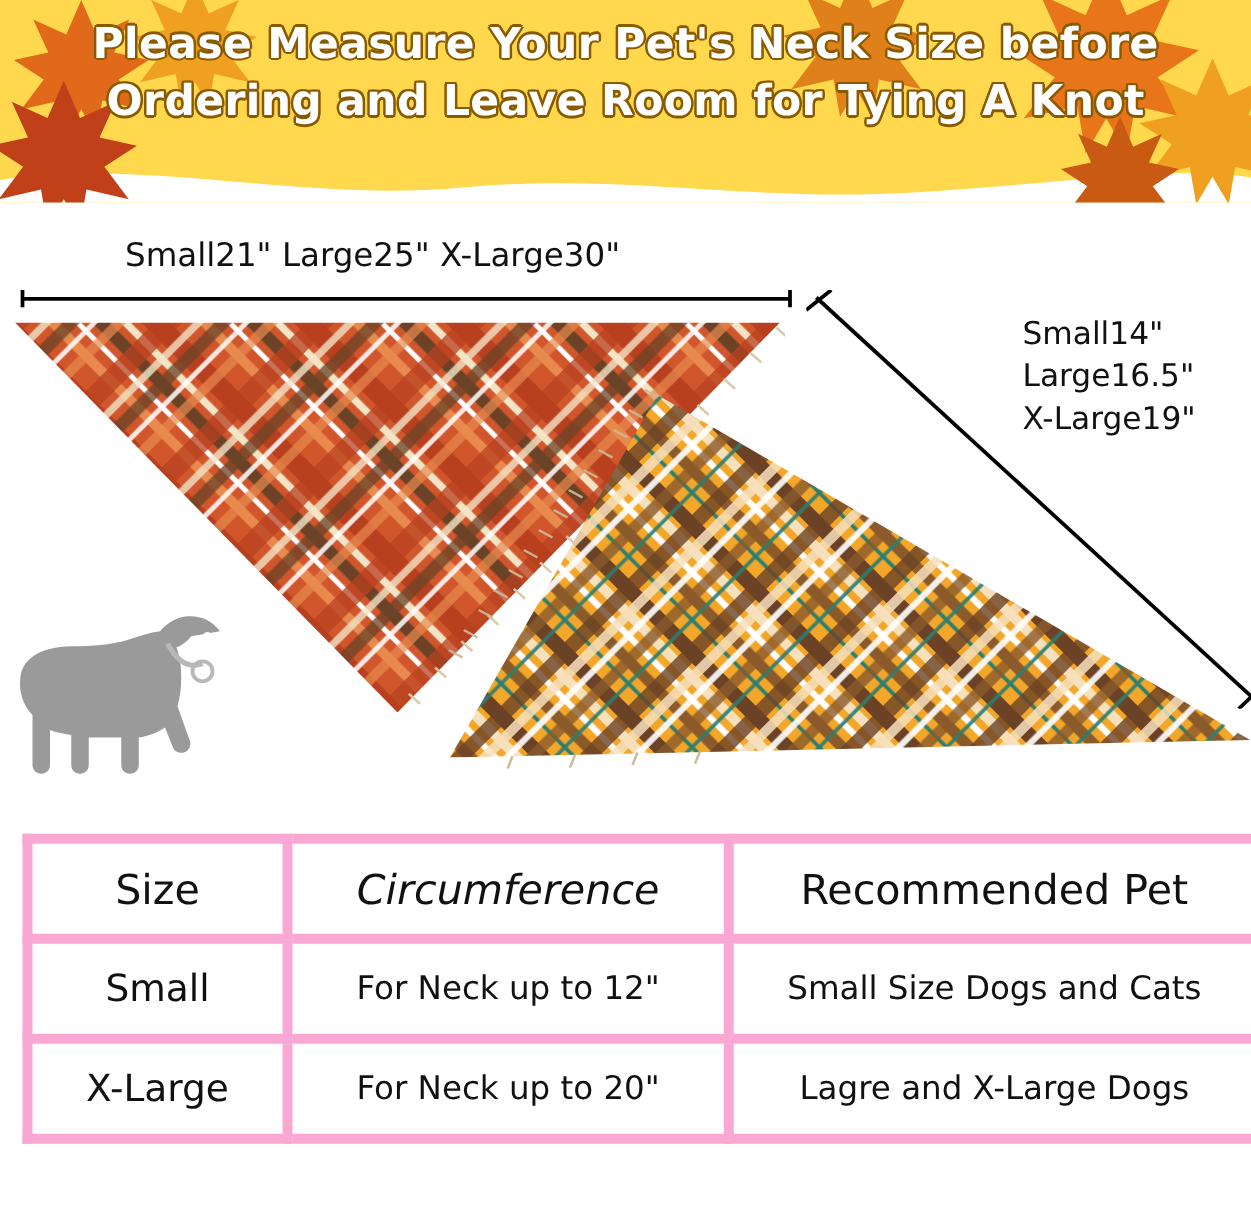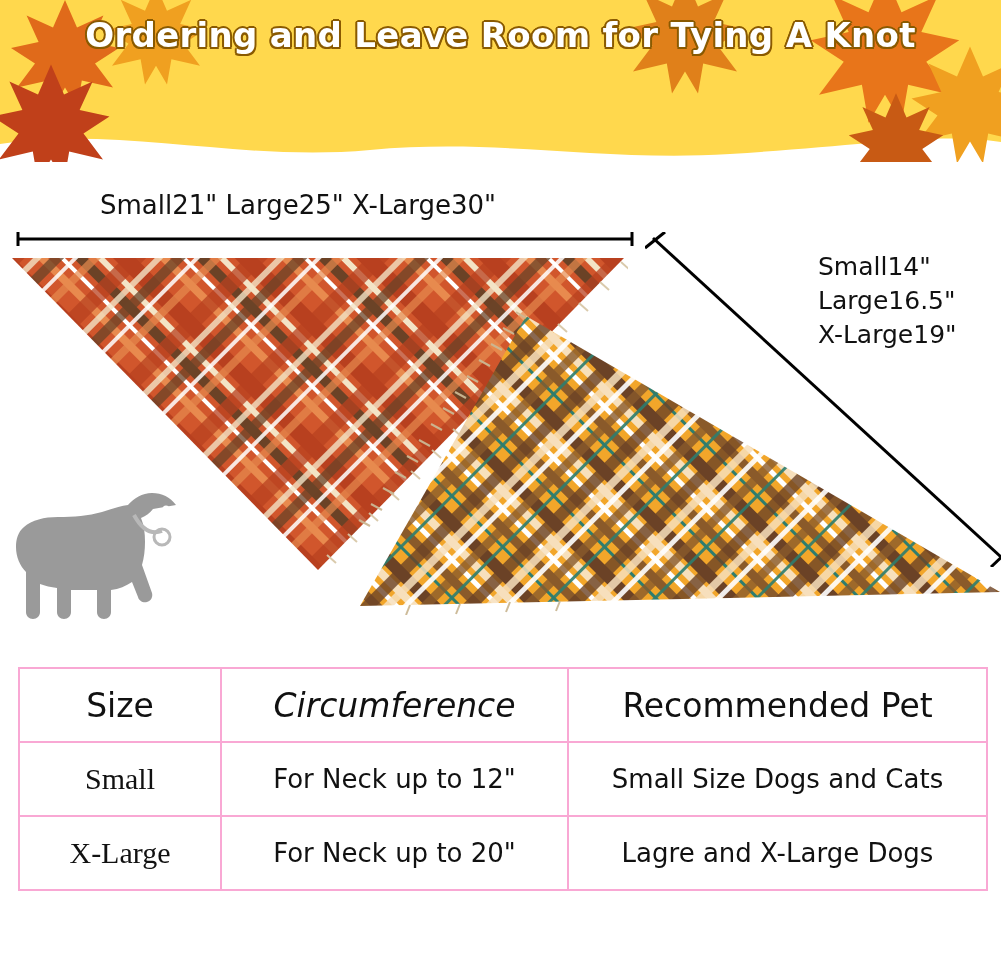--- a/index.html
+++ b/index.html
@@ -110,39 +110,38 @@
   .size-table {
     position: absolute;
     left: 18px;
     top: 667px;
     width: 962px;
     border-collapse: collapse;
     table-layout: fixed;
     background: #fff;
   }
   .size-table td, .size-table th {
-    border: 2px solid #f9a8d4;
+    border: 8px solid #f9a8d4;
     text-align: center;
     color: #111;
     font-weight: normal;
     padding: 0;
     height: 72px;
   }
   .size-table .col-size { width: 200px; }
   .size-table .col-circ { width: 345px; font-style: italic; }
   .size-table .col-rec  { width: 417px; }
   .size-table thead td {
     font-size: 33px;
   }
   .size-table tbody td {
     font-size: 26px;
   }
   .size-table tbody td.cell-size {
     font-size: 30px;
-    font-family: Liberation Serif, serif;
   }
   .row-highlight td {
     background: #ffd84d;
   }
 </style>
 </head>
 <body>
 
 <div class="banner">
 
@@ -162,20 +161,21 @@
     <path fill="#e8751a" d="M50 5 L60 28 L82 18 L72 40 L95 45 L75 58 L90 78 L64 72 L60 95 L50 78 L40 95 L36 72 L10 78 L25 58 L5 45 L28 40 L18 18 L40 28 Z"></path>
   </svg>
   <svg class="leaf" style="left:900px; top:40px;" width="140" height="130" viewBox="0 0 100 100">
     <path fill="#f0a020" d="M50 5 L60 28 L82 18 L72 40 L95 45 L75 58 L90 78 L64 72 L60 95 L50 78 L40 95 L36 72 L10 78 L25 58 L5 45 L28 40 L18 18 L40 28 Z"></path>
   </svg>
   <svg class="leaf" style="left:836px; top:88px;" width="120" height="105" viewBox="0 0 100 100">
     <path fill="#c85a14" d="M50 5 L60 28 L82 18 L72 40 L95 45 L75 58 L90 78 L64 72 L60 95 L50 78 L40 95 L36 72 L10 78 L25 58 L5 45 L28 40 L18 18 L40 28 Z"></path>
   </svg>
 
   <div class="banner-title">
+    <div>Please Measure Your Pet's Neck Size before</div>
     <div>Ordering and Leave Room for Tying A Knot</div>
   </div>
 
   <svg class="banner-wave" viewBox="0 0 1001 40" preserveAspectRatio="none">
     <path fill="#ffffff" d="M0,20 C120,2 240,38 370,26 C500,14 600,38 730,30 C860,22 940,8 1001,18 L1001,40 L0,40 Z"></path>
   </svg>
 </div>
 
 <div class="width-label">Small21" Large25" X-Large30"</div>
 

